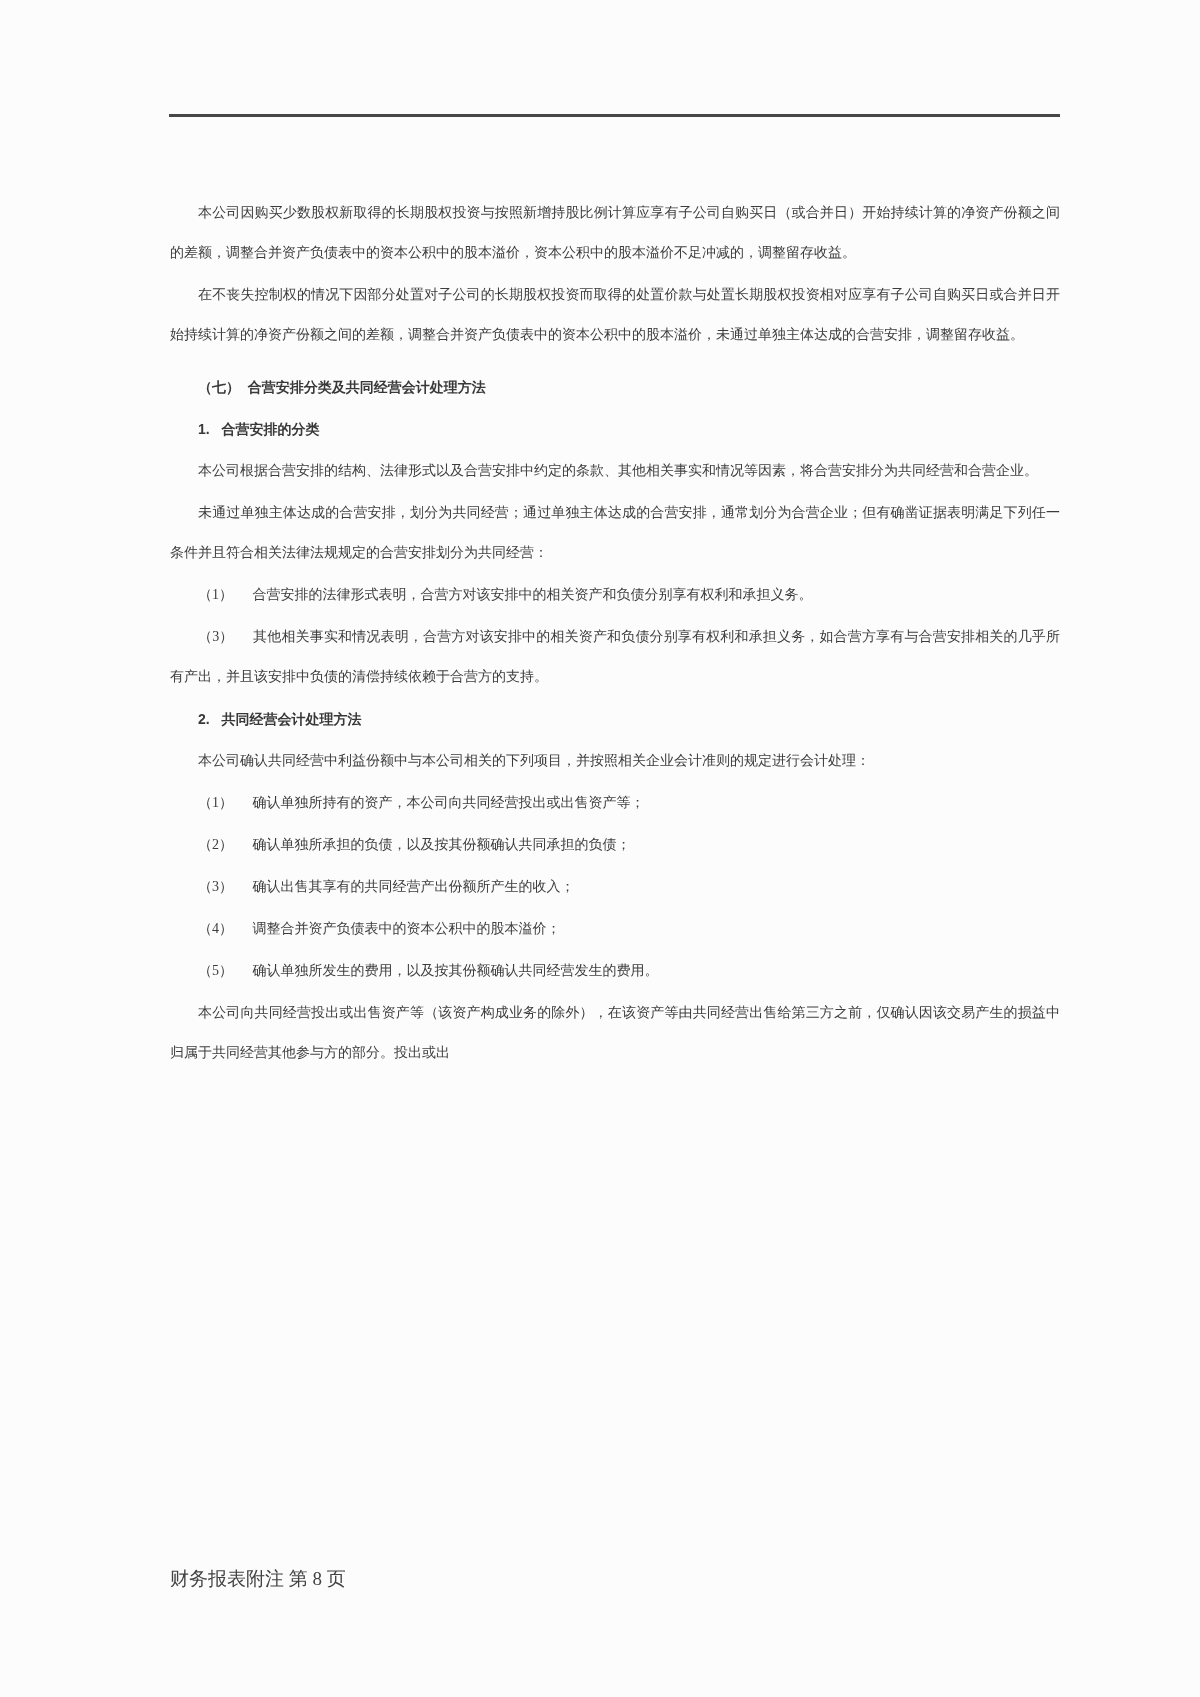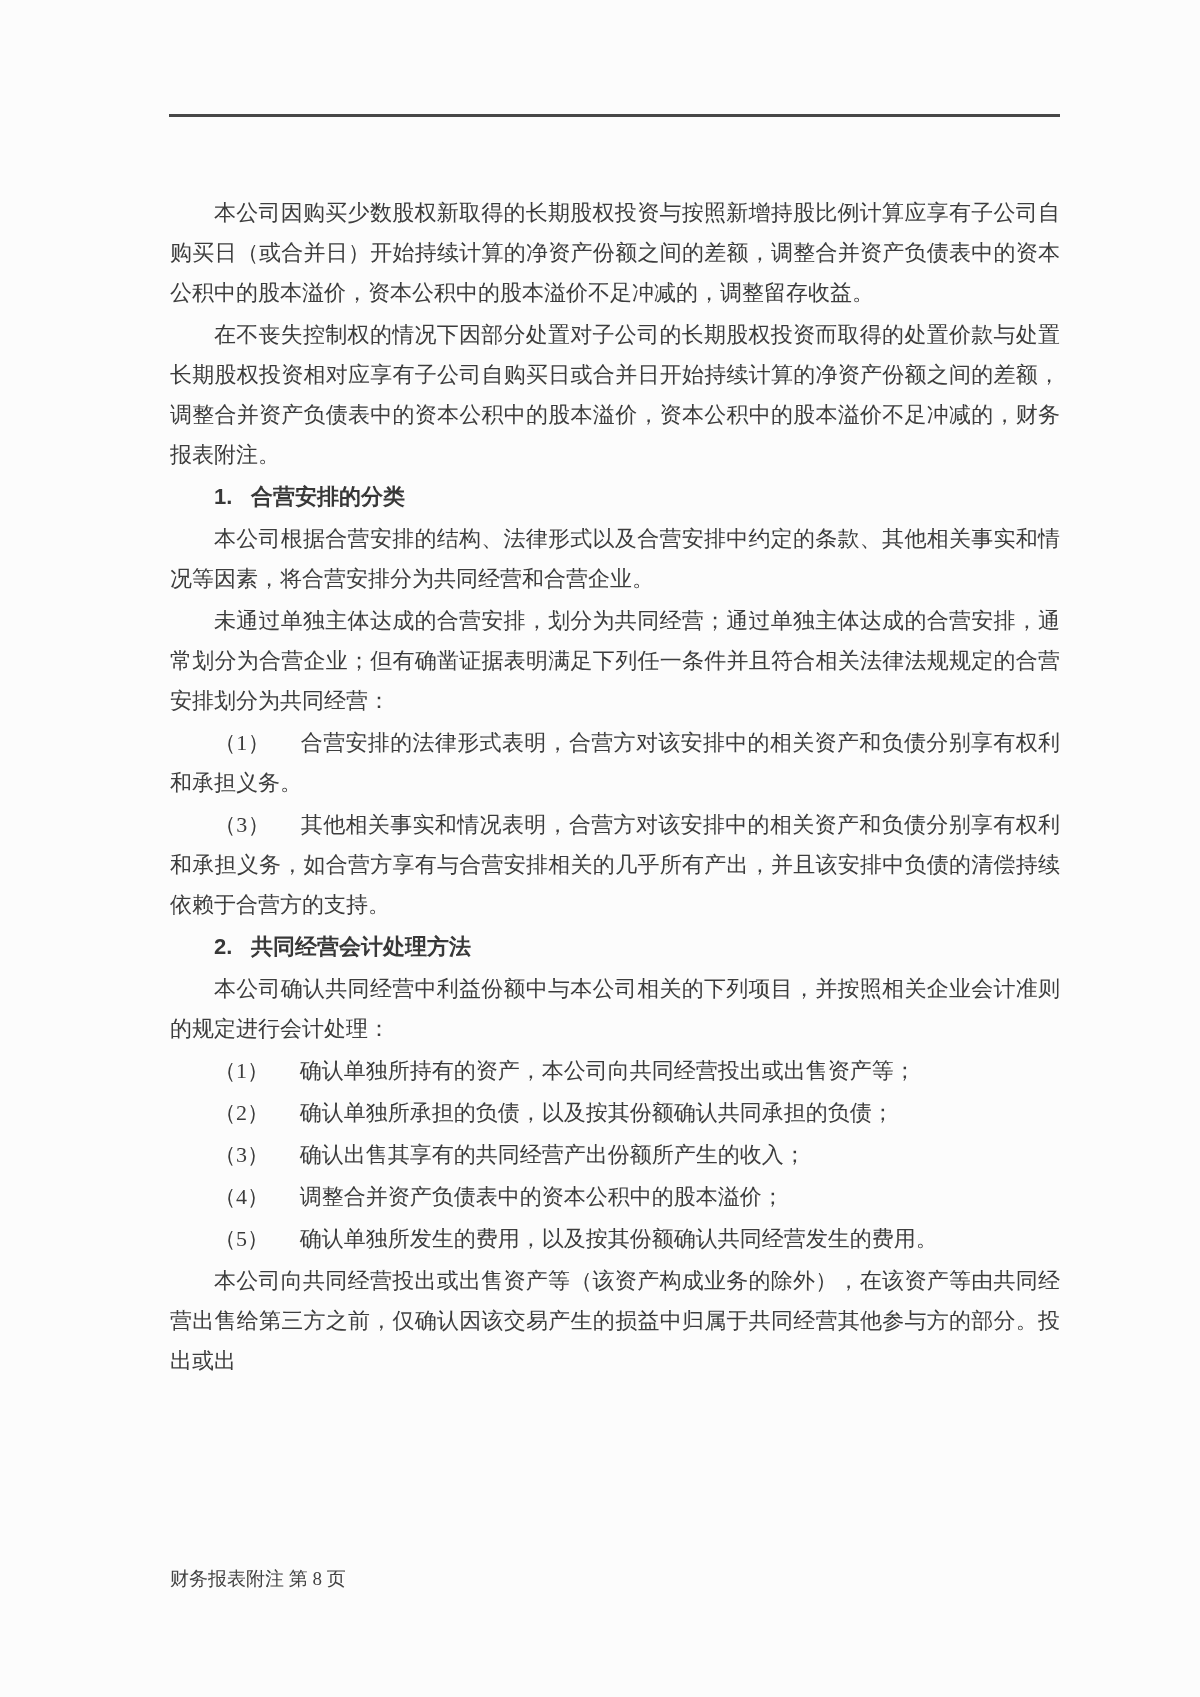--- a/index.html
+++ b/index.html
@@ -19,21 +19,21 @@
     top: 114px;
     width: 891px;
     height: 3px;
     background: #474747;
   }
   .content {
     position: absolute;
     left: 170px;
     top: 193px;
     width: 890px;
-    font-size: 22px;
+    font-size: 14px;
     line-height: 40px;
     text-align: justify;
   }
   .para {
     text-indent: 2em;
     margin-bottom: 2px;
   }
   .item .num { margin-right: 1.4em; }
   .heading {
     font-family: "Liberation Sans", sans-serif;
@@ -60,22 +60,23 @@
 <body>
 
 <div class="page">
   <div class="top-rule"></div>
 
   <div class="content">
 
     <p class="para">本公司因购买少数股权新取得的长期股权投资与按照新增持股比例计算应享有子公司自购买日（或合并日）开始持续计算的净资产份额之间的差额，调整合并资产负债表中的资本公积中的股本溢价，资本公积中的股本溢价不足冲减的，调整留存收益。</p>
 
 
-    <p class="para">在不丧失控制权的情况下因部分处置对子公司的长期股权投资而取得的处置价款与处置长期股权投资相对应享有子公司自购买日或合并日开始持续计算的净资产份额之间的差额，调整合并资产负债表中的资本公积中的股本溢价，资本公积中的股本溢价不足冲减的，财务报表附注。</p>
+    <p class="para">在不丧失控制权的情况下因部分处置对子公司的长期股权投资而取得的处置价款与处置长期股权投资相对应享有子公司自购买日或合并日开始持续计算的净资产份额之间的差额，调整合并资产负债表中的资本公积中的股本溢价，未通过单独主体达成的合营安排，调整留存收益。</p>
 
+    <p class="heading heading-l1"><span class="num">（七）</span><span>合营安排分类及共同经营会计处理方法</span></p>
 
     <p class="heading heading-l2"><span class="num">1.</span><span>合营安排的分类</span></p>
 
     <p class="para">本公司根据合营安排的结构、法律形式以及合营安排中约定的条款、其他相关事实和情况等因素，将合营安排分为共同经营和合营企业。</p>
 
     <p class="para">未通过单独主体达成的合营安排，划分为共同经营；通过单独主体达成的合营安排，通常划分为合营企业；但有确凿证据表明满足下列任一条件并且符合相关法律法规规定的合营安排划分为共同经营：</p>
 
     <p class="para item"><span class="num">（1）</span><span>合营安排的法律形式表明，合营方对该安排中的相关资产和负债分别享有权利和承担义务。</span></p>
 
 

